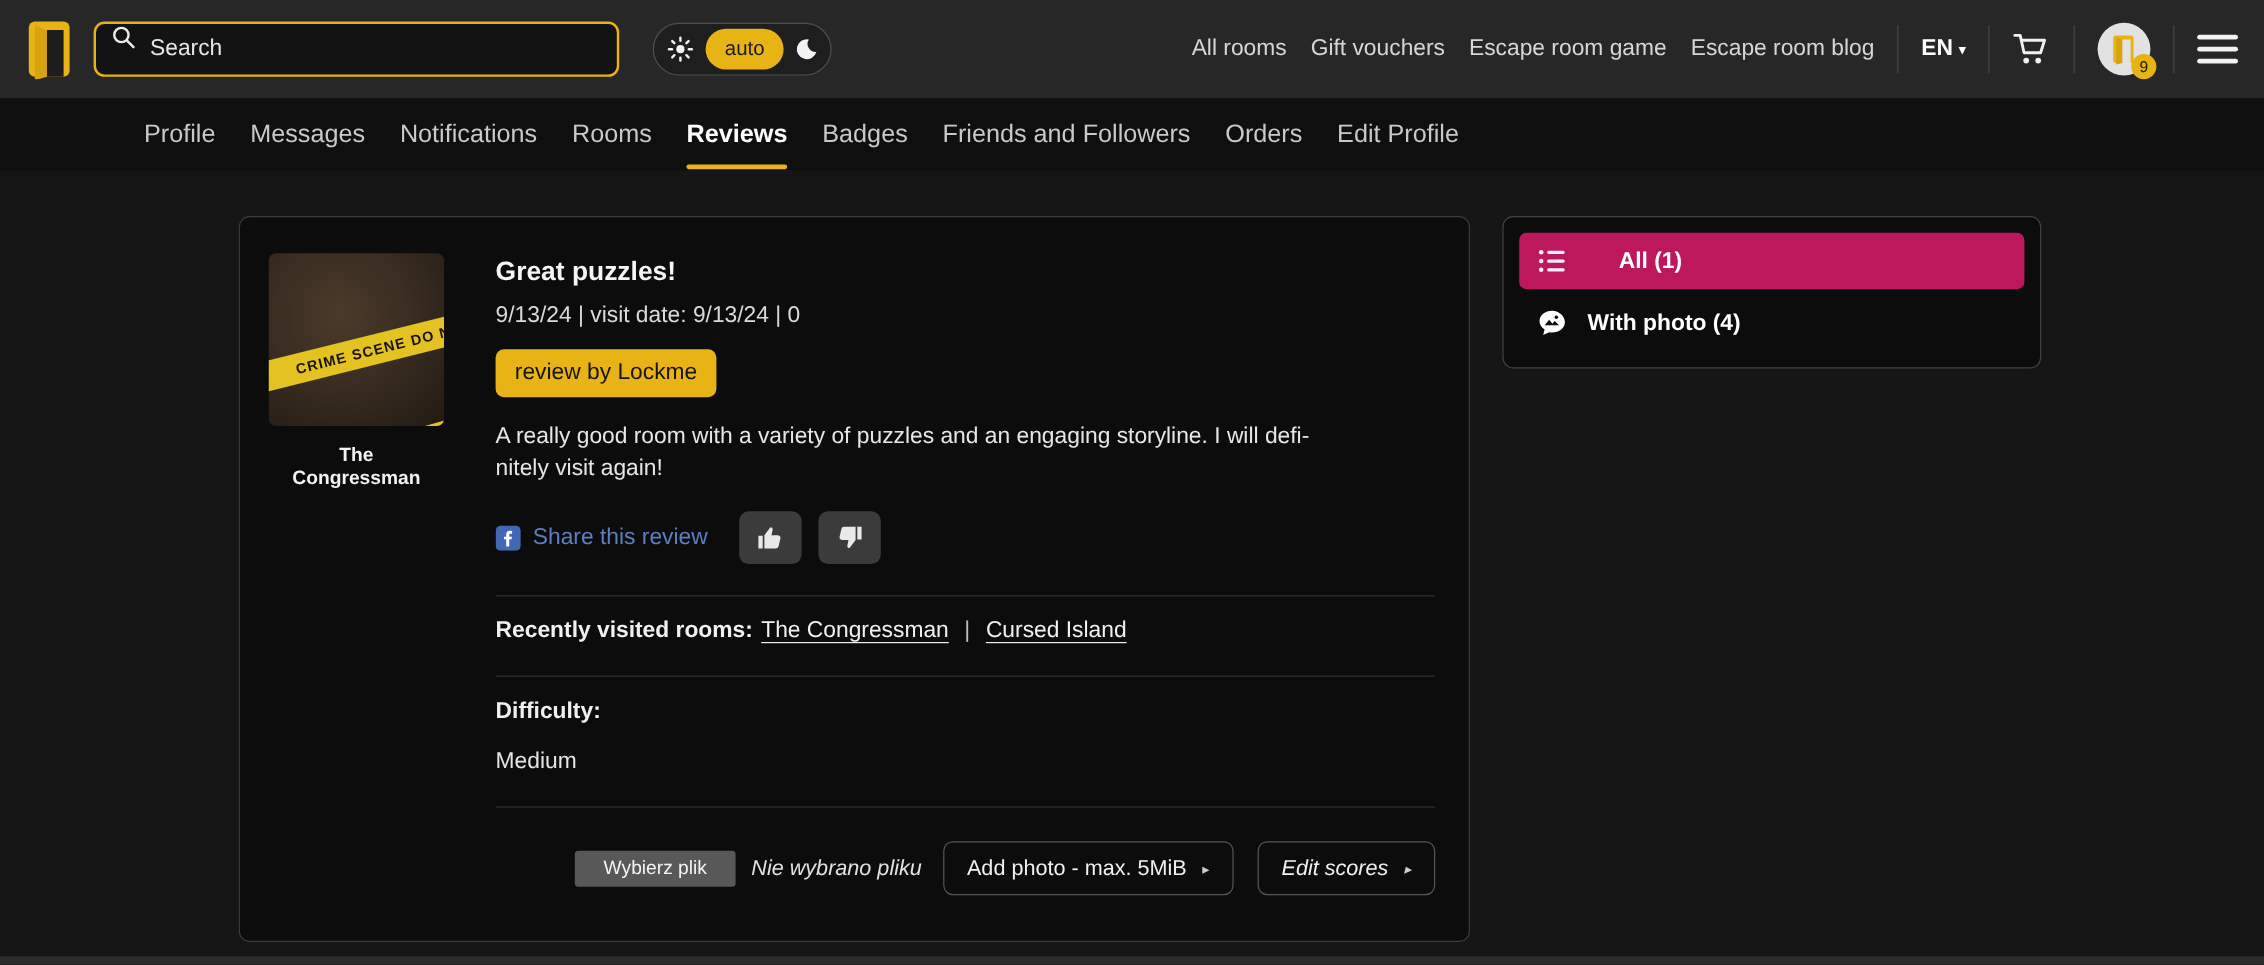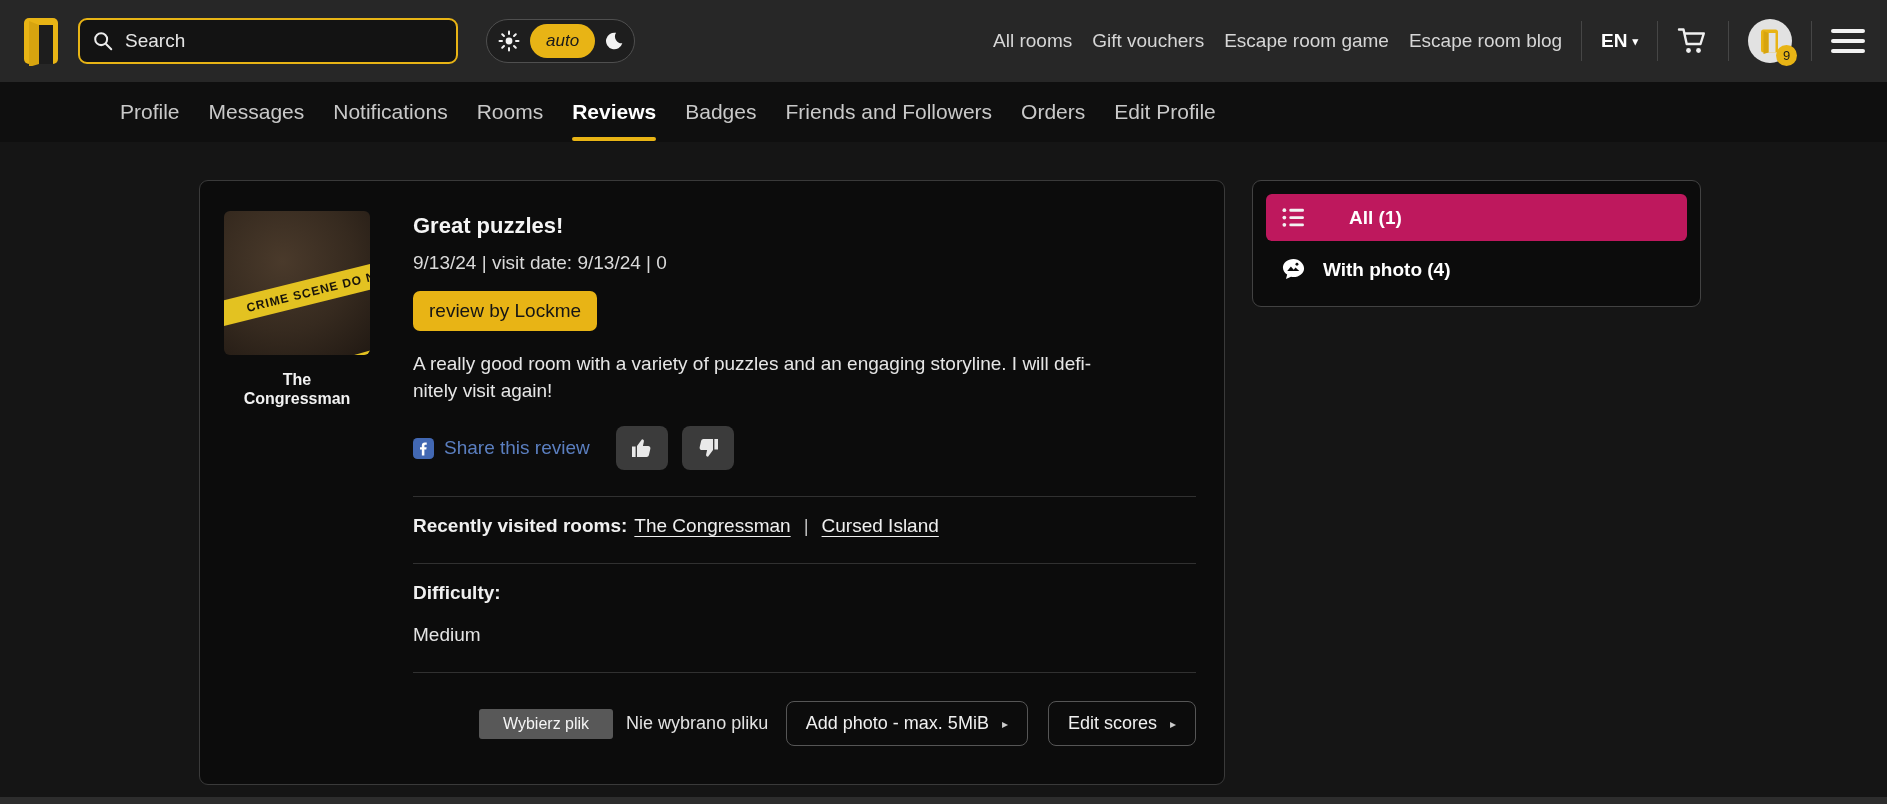--- a/index.html
+++ b/index.html
@@ -5,29 +5,29 @@
   * { box-sizing: border-box; }
   html,body { margin:0; padding:0; }
   body {
     width:1887px; height:804px; overflow:hidden; position:relative;
     background:#151515; font-family:"Liberation Sans", sans-serif; color:#e8e8e8;
   }
 
   
   .topbar { height:82px; background:#272727; display:flex; align-items:center; padding:0 22px; }
   .logo { margin-right:16px; display:flex; align-items:center; cursor:pointer; }
-  .search { width:380px; height:46px; border:2px solid #e8b415; border-radius:9px;
-            background:#131313; display:flex; align-items:center; padding:0 12px; gap:9px; }
+  .search { width:438px; height:46px; border:2px solid #e8b415; border-radius:9px;
+            background:#131313; display:flex; padding:0 12px; gap:9px; }
   .search input { flex:1; background:transparent; border:none; outline:none;
                   color:#f0f0f0; font-size:19px; font-family:inherit; }
   .search input::placeholder { color:#e6e6e6; opacity:1; }
 
   .theme-toggle { margin-left:28px; height:44px; border:1px solid #4f4f4f; border-radius:24px;
                   background:#1e1e1e; display:flex; align-items:center; padding:0 10px; gap:9px; cursor:pointer; }
-  .auto-pill { background:#e8b415; color:#1a1a1a; border-radius:17px; padding:7px 16px; font-size:17px;font-style:italic; }
+  .auto-pill { background:#e8b415; color:#1a1a1a; border-radius:17px; padding:7px 16px; font-size:17px; }
 
   .topnav { margin-left:auto; display:flex; gap:20px; font-size:19px; color:#d6d6d6; }
   .topnav a { color:#d6d6d6; text-decoration:none; cursor:pointer; white-space:nowrap; }
 
   .sep { width:1px; height:40px; background:#464646; margin:0 19px; }
   .lang { display:flex; align-items:center; gap:5px; font-size:19px; font-weight:bold; color:#fff; cursor:pointer; }
   .lang .arr { font-size:11px; color:#fff; }
   .iconbtn { display:flex; align-items:center; justify-content:center; cursor:pointer; background:none; border:none; padding:0; }
   .avatar { position:relative; width:44px; height:44px; border-radius:50%; background:#e2e2e2;
             display:flex; align-items:center; justify-content:center; cursor:pointer; }
@@ -81,27 +81,27 @@
   .sec .lbl { font-weight:bold; color:#f0f0f0; }
   .inlinesec { display:flex; align-items:center; flex-wrap:wrap; gap:0 7px; }
   .roomlink { color:#f0f0f0; text-decoration:underline; text-underline-offset:4px; cursor:pointer; }
   .pipe { color:#bdbdbd; margin:0 6px; }
   .diff-val { margin-top:20px; color:#e4e4e4; }
 
   .bottom-row { margin-top:28px; display:flex; align-items:center; }
   .file-group { margin-left:66px; display:flex; align-items:center; gap:13px; }
   .file-btn { background:#585858; color:#f4f4f4; border:none; border-radius:3px;
               font-size:16px; font-family:inherit; padding:6px 24px; cursor:pointer; }
-  .file-status { font-size:18px; color:#e2e2e2; }
+  .file-status { font-size:18px; color:#e2e2e2;font-style:italic; }
   .btn-outline { height:45px; padding:0 19px; background:transparent; border:1px solid #565656;
                  border-radius:8px; color:#f0f0f0; font-size:18px; font-family:inherit;
                  display:flex; align-items:center; gap:13px; cursor:pointer; white-space:nowrap; }
   .btn-outline .arr { font-size:12px; color:#cccccc; }
   .add-photo { margin-left:auto; }
-  .edit-scores { margin-left:20px; }
+  .edit-scores { margin-left:20px;font-style:italic; }
 
   
   .filter-card { width:449px; background:#0c0c0c; border:1px solid #424242; border-radius:9px; padding:13px; }
   .frow { height:47px; display:flex; align-items:center; gap:17px; padding:0 15px; border-radius:6px;
           color:#ffffff; font-size:19px; font-weight:600; cursor:pointer; }
   .frow.active { background:#be185d;gap:43px; }
   .frow + .frow { margin-top:5px; }
 
   .footer-strip { position:absolute; left:0; right:0; bottom:0; height:7px; background:#2d2d2d; }
 </style>

